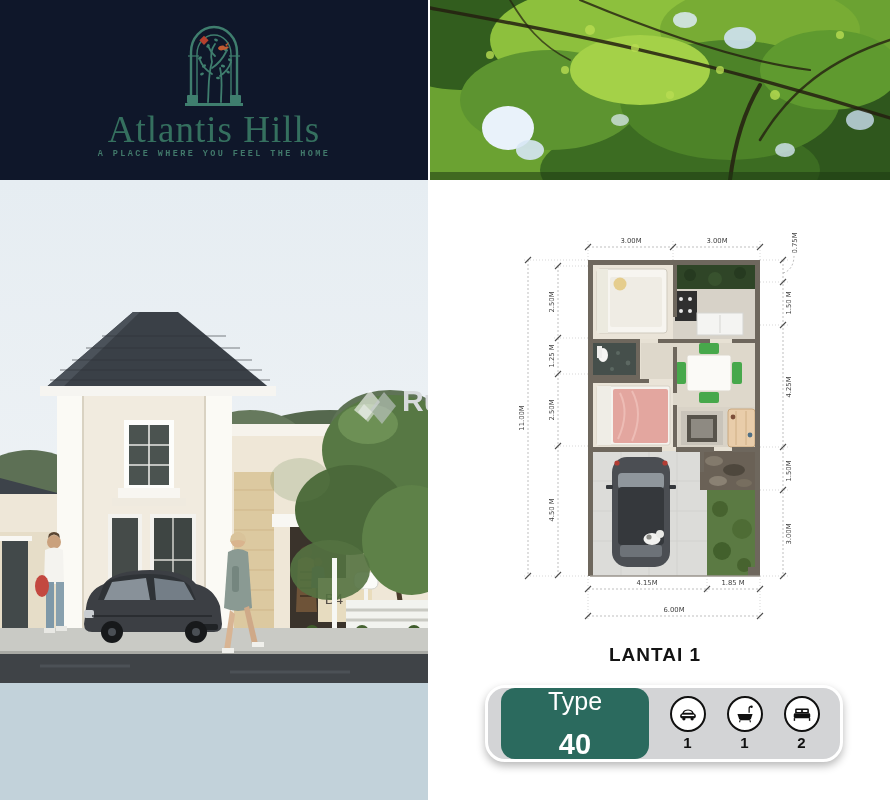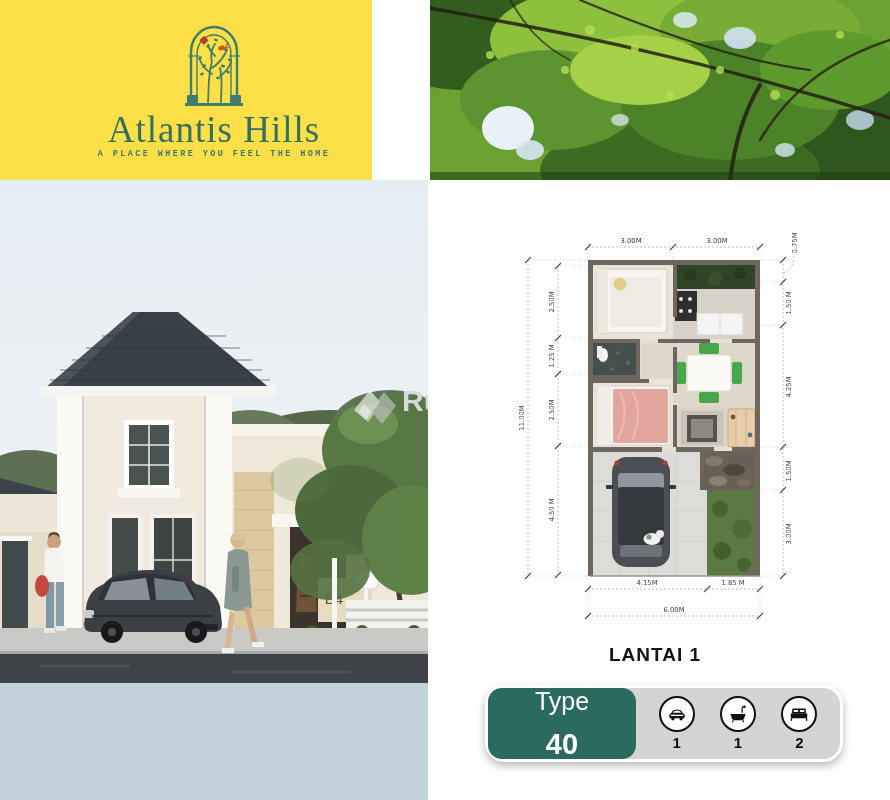--- a/index.html
+++ b/index.html
@@ -1,21 +1,21 @@
 <!DOCTYPE html>
 <html><head>
 <meta charset="utf-8">
 <style>
   html,body{margin:0;padding:0;background:#fff;}
   .canvas{position:relative;width:890px;height:800px;background:#ffffff;overflow:hidden;
           font-family:"Liberation Sans",sans-serif;}
   .abs{position:absolute;}
 
   
-  .logo-panel{left:0;top:0;width:372px;height:180px;background:#fde047;text-align:center;}
+  .logo-panel{left:0;top:0;width:428px;height:180px;background:#0f172a;text-align:center;}
   .arch-wrap{position:absolute;left:0;top:16px;width:428px;text-align:center;}
   .brand-name{position:absolute;left:0;top:108px;width:428px;text-align:center;
               font-family:"Liberation Serif",serif;font-size:37px;letter-spacing:1px;
               color:#35705f;}
   .brand-tagline{position:absolute;left:0;top:149px;width:428px;text-align:center;
                  font-size:8.5px;font-weight:bold;letter-spacing:2.4px;color:#41786a;font-family:Liberation Mono, monospace;}
 
   
   .canopy{left:430px;top:0;width:460px;height:180px;overflow:hidden;}
 
@@ -27,21 +27,21 @@
 
   
   .plan-panel{left:428px;top:184px;width:462px;height:620px;background:#ffffff;border-radius:17px;}
   .plan-svg{position:absolute;left:72px;top:45px;width:310px;height:420px;}
   .lantai-title{position:absolute;left:72px;top:460px;width:310px;text-align:center;
                 font-size:19px;font-weight:bold;letter-spacing:1px;color:#141414;}
 
   
   .type-badge{position:absolute;left:57px;top:501px;width:358px;height:77px;
               background:#d3d4d6;border:3px solid #ffffff;border-radius:20px;
-              box-shadow:0 4px 8px rgba(0,0,0,.28);display:flex;box-sizing:border-box;}
+              box-shadow:0 4px 8px rgba(0,0,0,.28);display:flex;box-sizing:border-box;padding-left:13px;}
   .badge-left{width:148px;height:100%;background:#2b6a5e;border-radius:14px;
               display:flex;flex-direction:column;align-items:center;justify-content:center;
               color:#fff;line-height:1;}
   .badge-type{font-size:25px;}
   .badge-value{font-size:29px;font-weight:bold;margin-top:16px;}
   .badge-right{flex:1;display:flex;align-items:center;justify-content:space-around;padding:0 10px;}
   .feature{display:flex;flex-direction:column;align-items:center;}
   .feature .circ{width:32px;height:32px;border:2px solid #101010;border-radius:50%;
                  background:#fff;display:flex;align-items:center;justify-content:center;}
   .feature .cnt{font-size:15px;font-weight:bold;color:#101010;margin-top:2px;}

